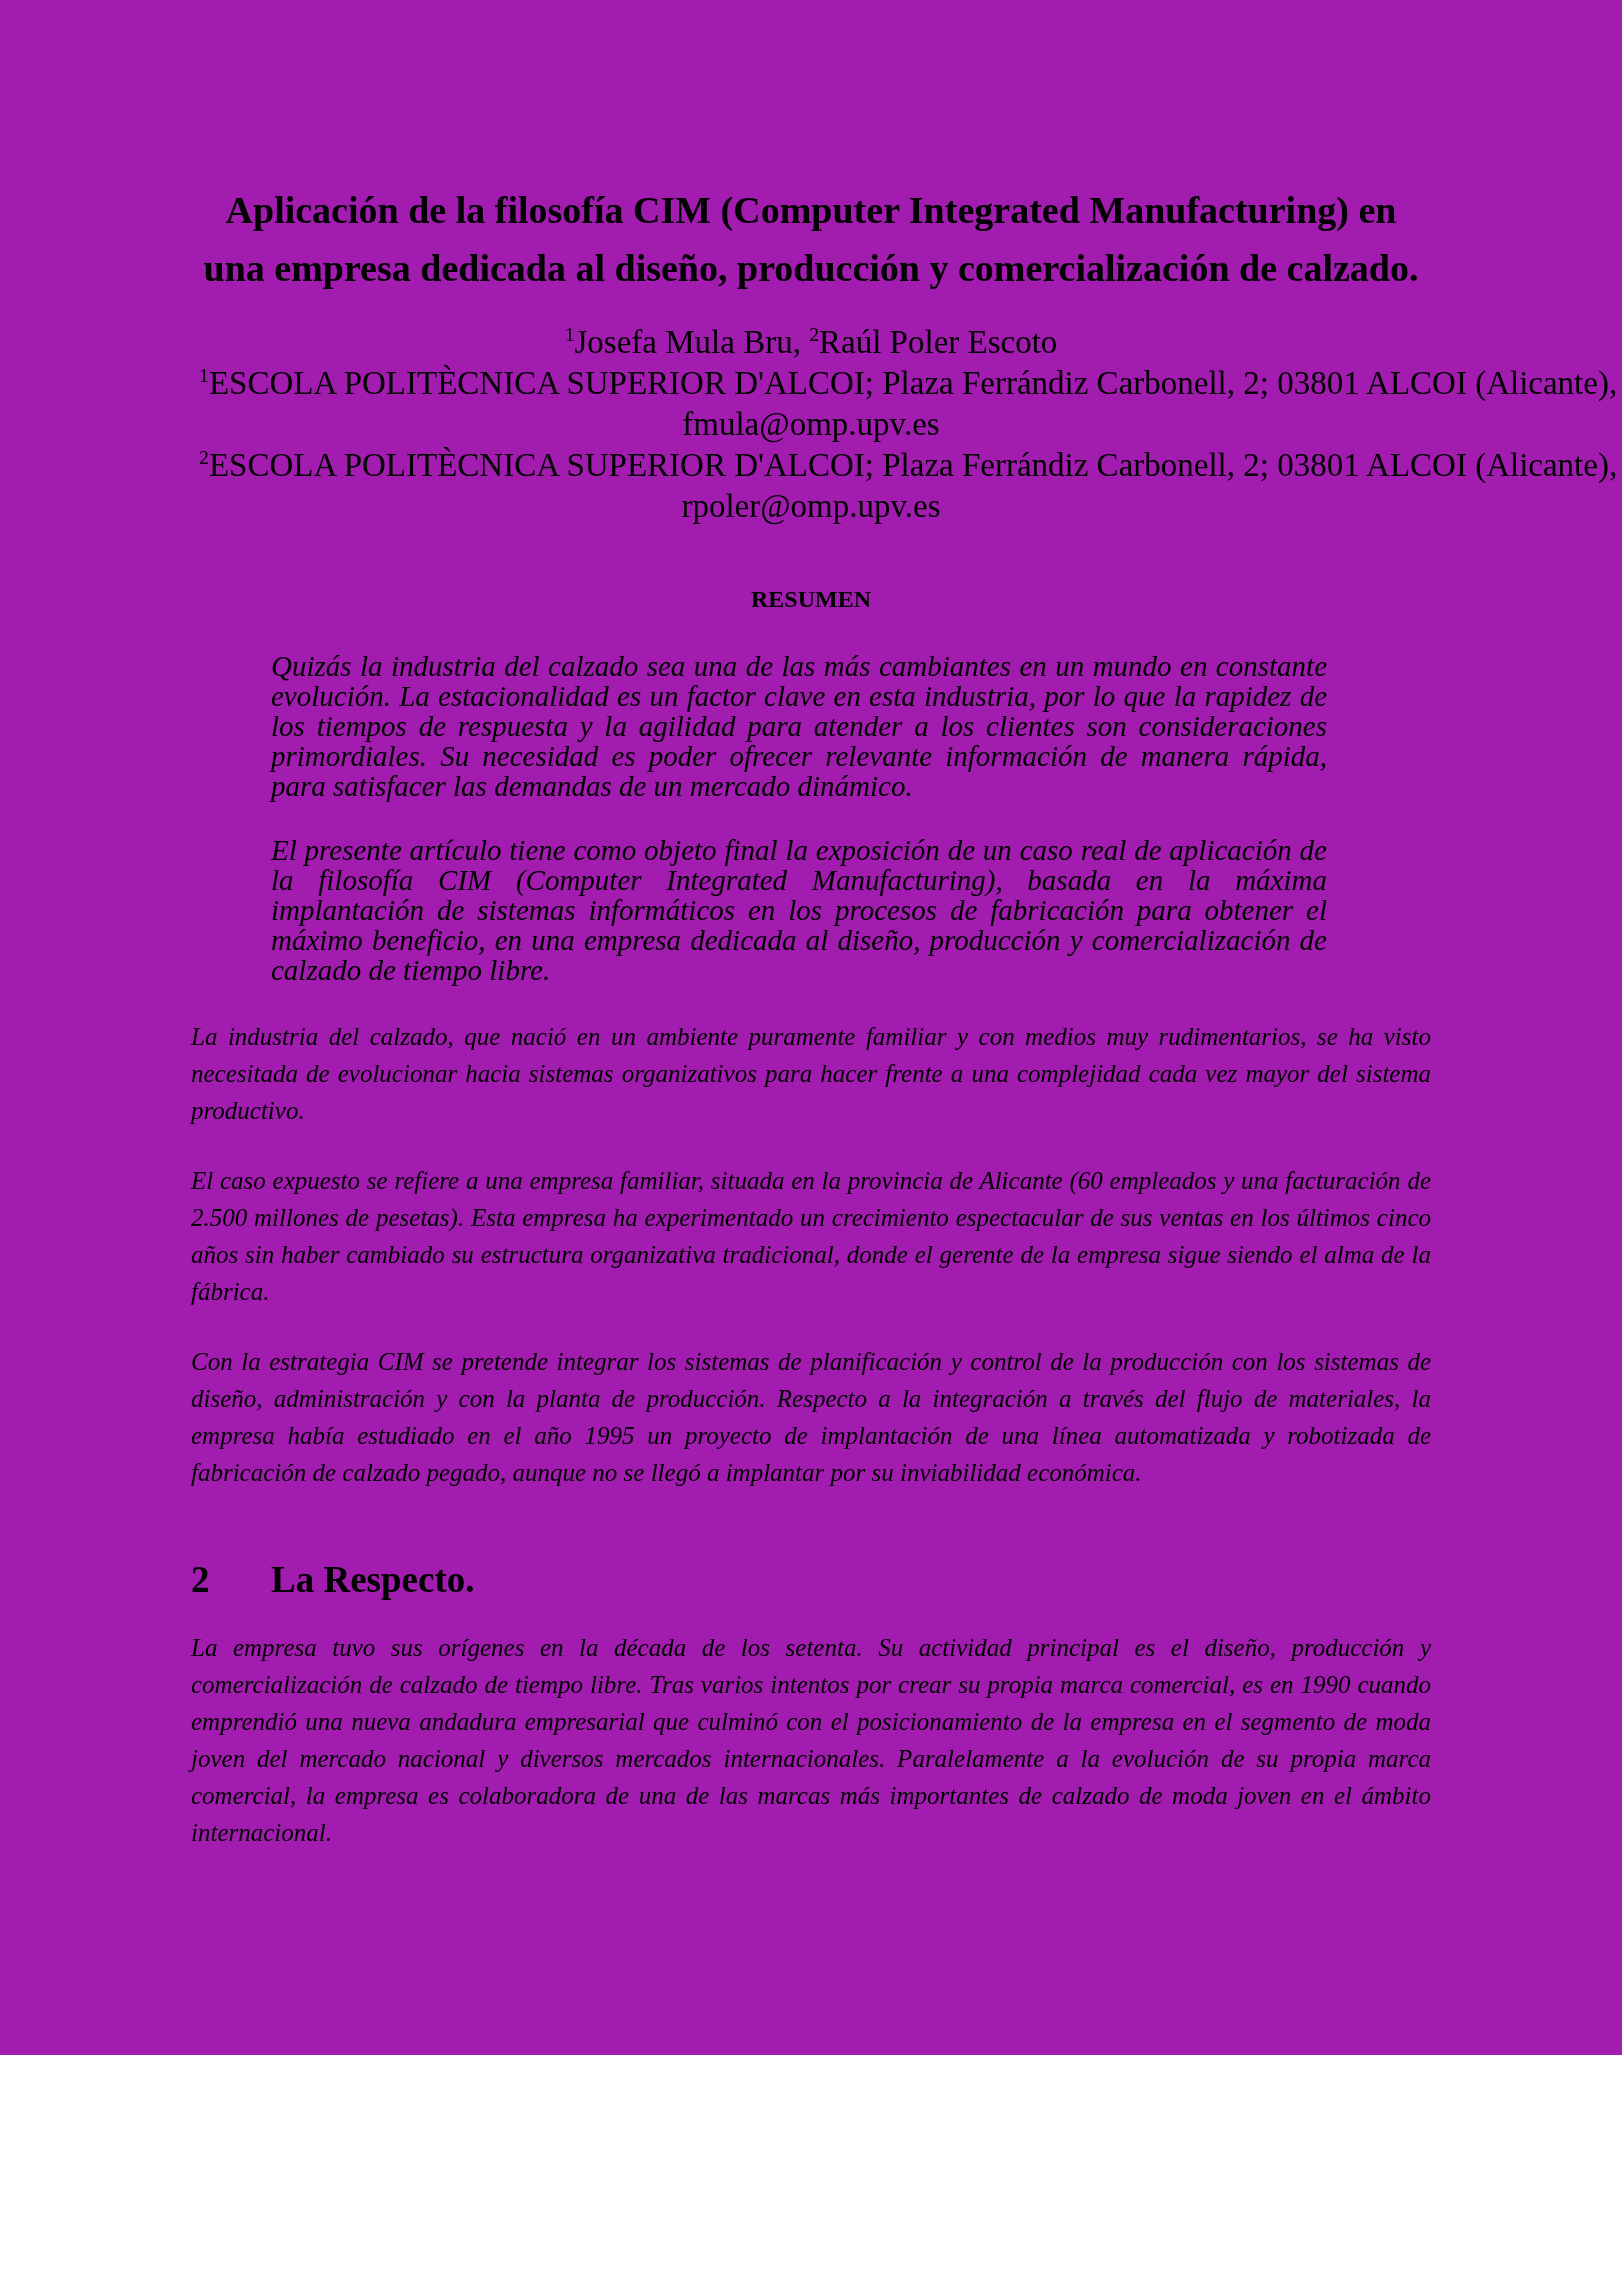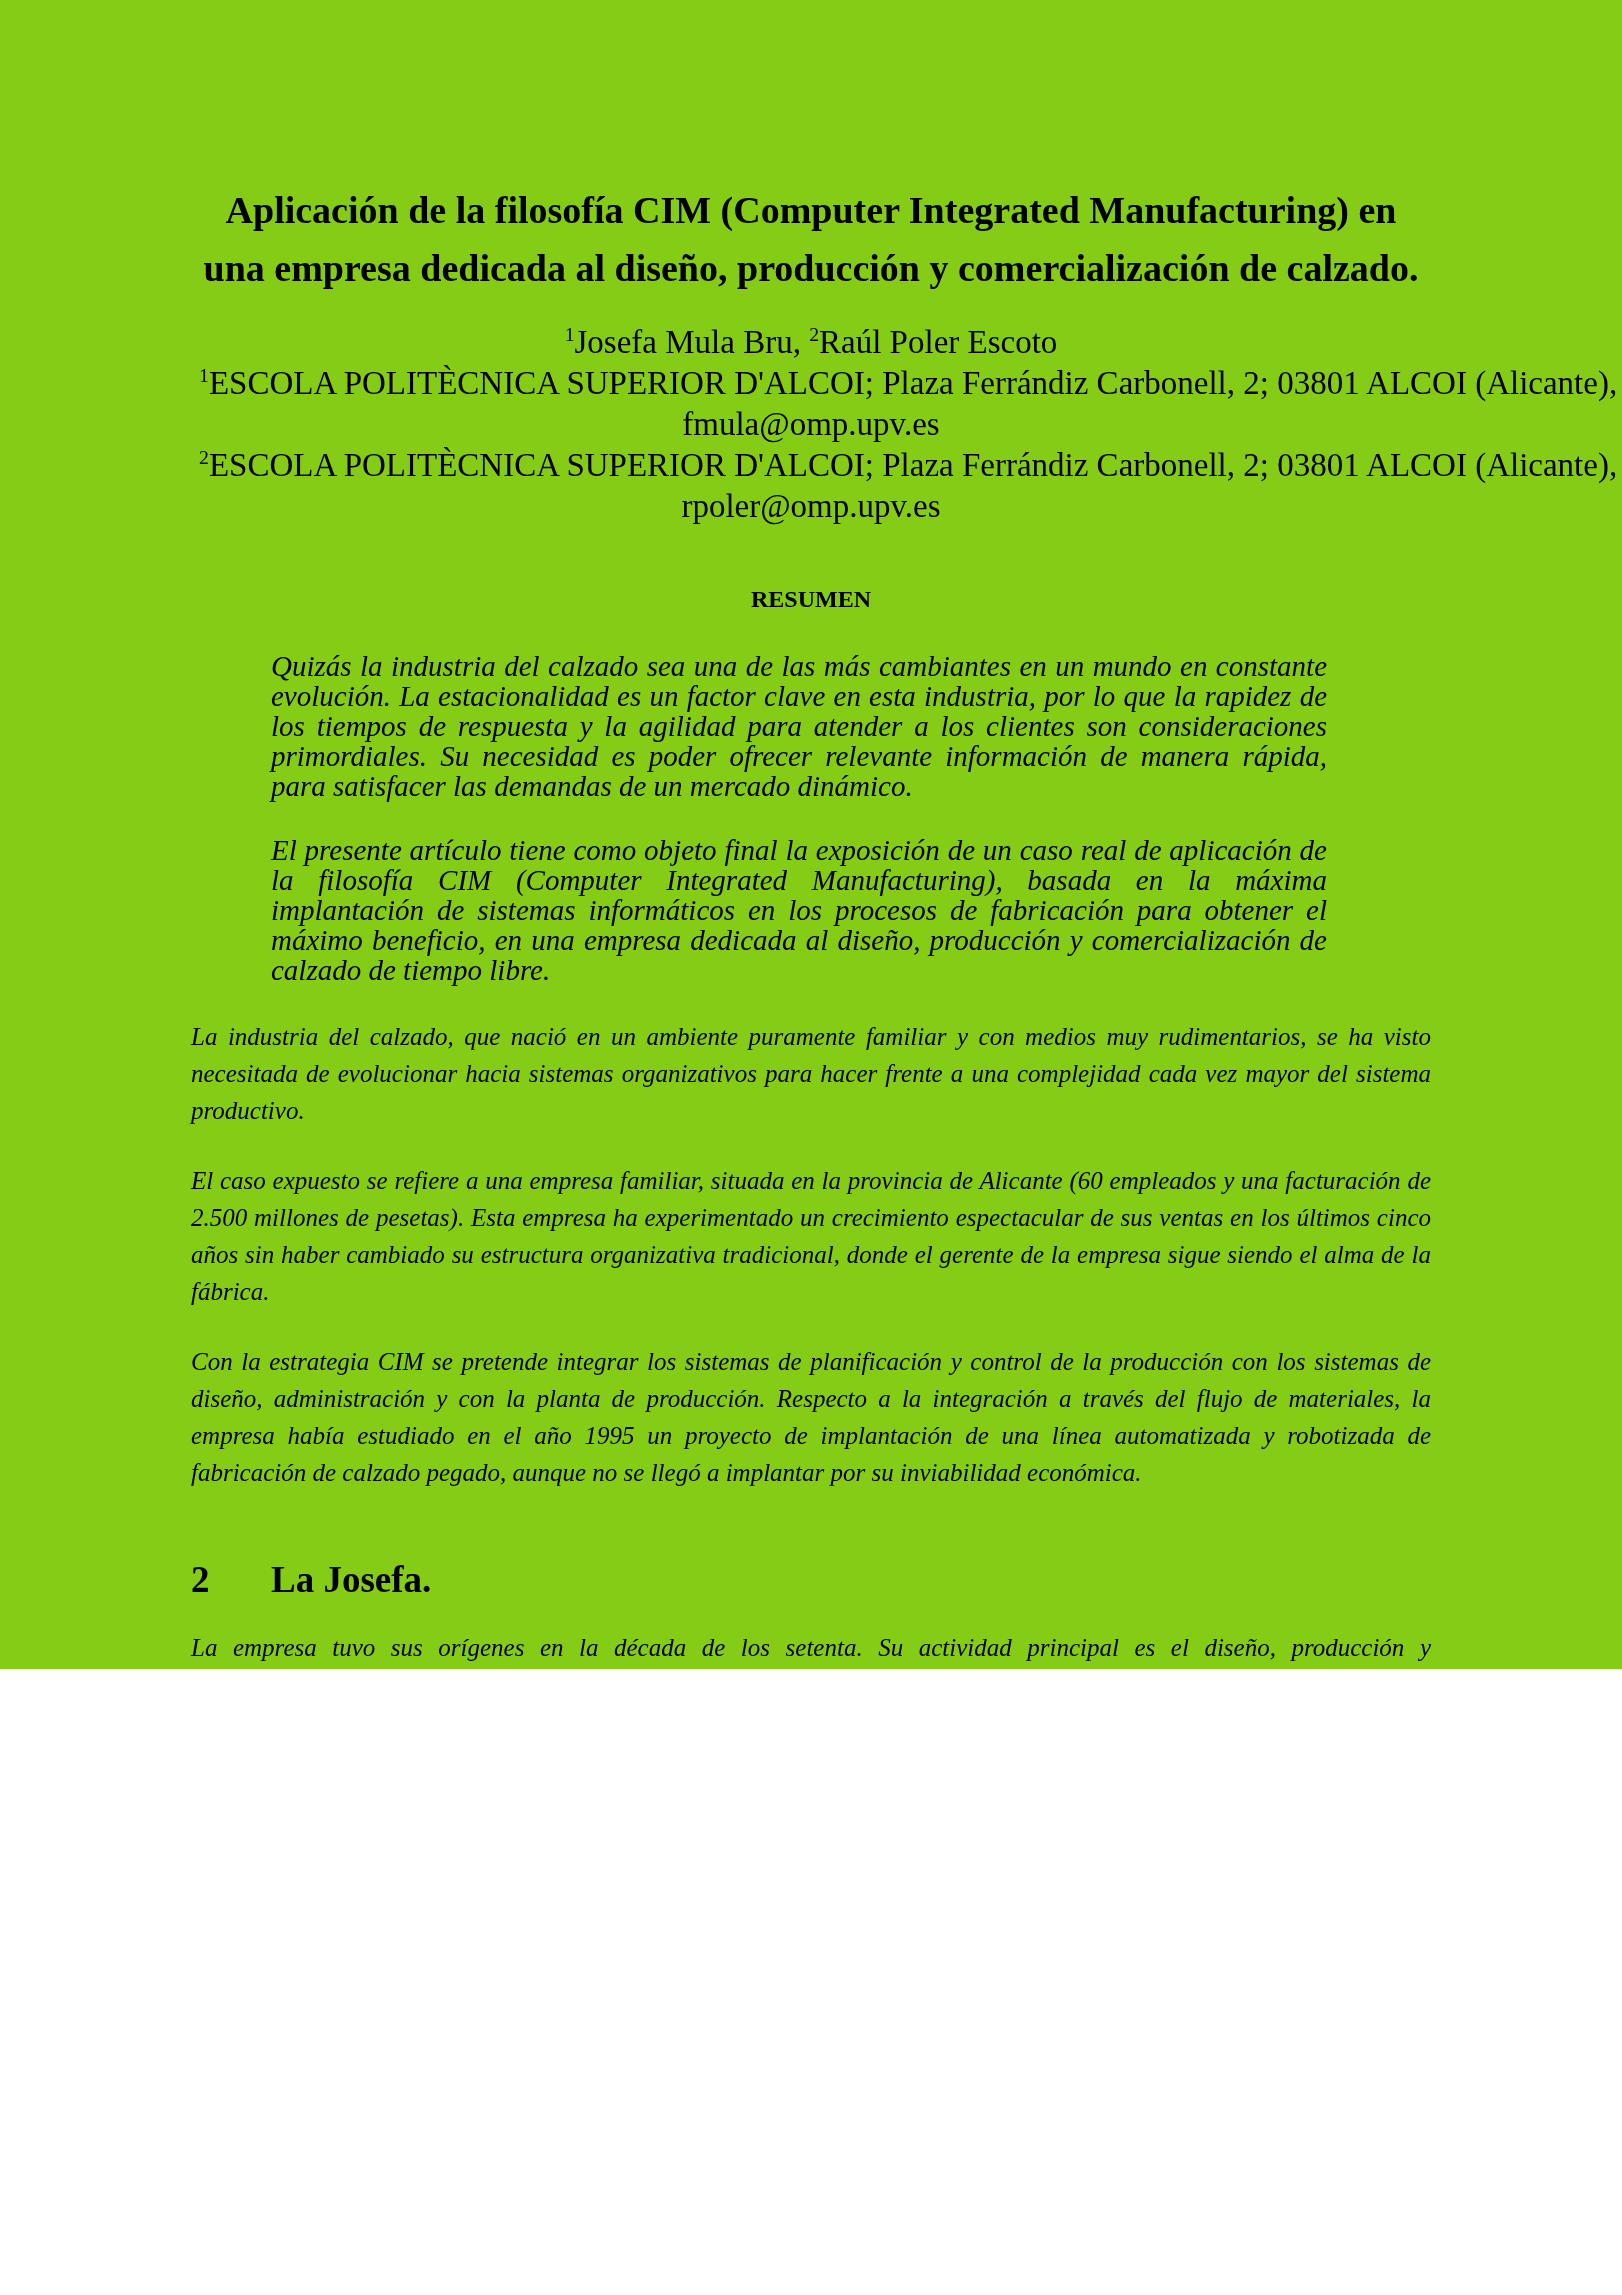--- a/index.html
+++ b/index.html
@@ -2,22 +2,22 @@
 <html style="font-size:10.5px"><head>
 <meta charset="utf-8">
 <style>
   html, body { margin: 0; padding: 0; }
   body {
     width: 1622px; height: 2295px;
     background: #ffffff;
   }
   .page {
     position: relative;
-    width: 1622px; height: 1669px;
-    background: #84cc16;
+    width: 1622px; height: 2055px;
+    background: #a21caf;
     color: #000000;
     font-family: "Liberation Serif", "DejaVu Serif", serif;
     overflow: hidden;
   }
   .doc {
     position: absolute;
     left: 191px; top: 0;
     width: 1240px;
   }
   .title {
@@ -96,19 +96,19 @@
     <div class="abstract">
       <p>Quizás la industria del calzado sea una de las más cambiantes en un mundo en constante evolución. La estacionalidad es un factor clave en esta industria, por lo que la rapidez de los tiempos de respuesta y la agilidad para atender a los clientes son consideraciones primordiales. Su necesidad es poder ofrecer relevante información de manera rápida, para satisfacer las demandas de un mercado dinámico.</p>
       <p>El presente artículo tiene como objeto final la exposición de un caso real de aplicación de la filosofía CIM (Computer Integrated Manufacturing), basada en la máxima implantación de sistemas informáticos en los procesos de fabricación para obtener el máximo beneficio, en una empresa dedicada al diseño, producción y comercialización de calzado de tiempo libre.</p>
     </div>
 
 
     <p class="body-para">La industria del calzado, que nació en un ambiente puramente familiar y con medios muy rudimentarios, se ha visto necesitada de evolucionar hacia sistemas organizativos para hacer frente a una complejidad cada vez mayor del sistema productivo.</p>
     <p class="body-para">El caso expuesto se refiere a una empresa familiar, situada en la provincia de Alicante (60 empleados y una facturación de 2.500 millones de pesetas). Esta empresa ha experimentado un crecimiento espectacular de sus ventas en los últimos cinco años sin haber cambiado su estructura organizativa tradicional, donde el gerente de la empresa sigue siendo el alma de la fábrica.</p>
     <p class="body-para">Con la estrategia CIM se pretende integrar los sistemas de planificación y control de la producción con los sistemas de diseño, administración y con la planta de producción. Respecto a la integración a través del flujo de materiales, la empresa había estudiado en el año 1995 un proyecto de implantación de una línea automatizada y robotizada de fabricación de calzado pegado, aunque no se llegó a implantar por su inviabilidad económica.</p>
 
-    <h2 class="sec-heading"><span class="sec-num">2</span><span>La Josefa.</span></h2>
+    <h2 class="sec-heading"><span class="sec-num">2</span><span>La Respecto.</span></h2>
 
     <p class="body-para">La empresa tuvo sus orígenes en la década de los setenta. Su actividad principal es el diseño, producción y comercialización de calzado de tiempo libre. Tras varios intentos por crear su propia marca comercial, es en 1990 cuando emprendió una nueva andadura empresarial que culminó con el posicionamiento de la empresa en el segmento de moda joven del mercado nacional y diversos mercados internacionales. Paralelamente a la evolución de su propia marca comercial, la empresa es colaboradora de una de las marcas más importantes de calzado de moda joven en el ámbito internacional.</p>
 
   </div>
 </div>
 
 
 </body></html>

